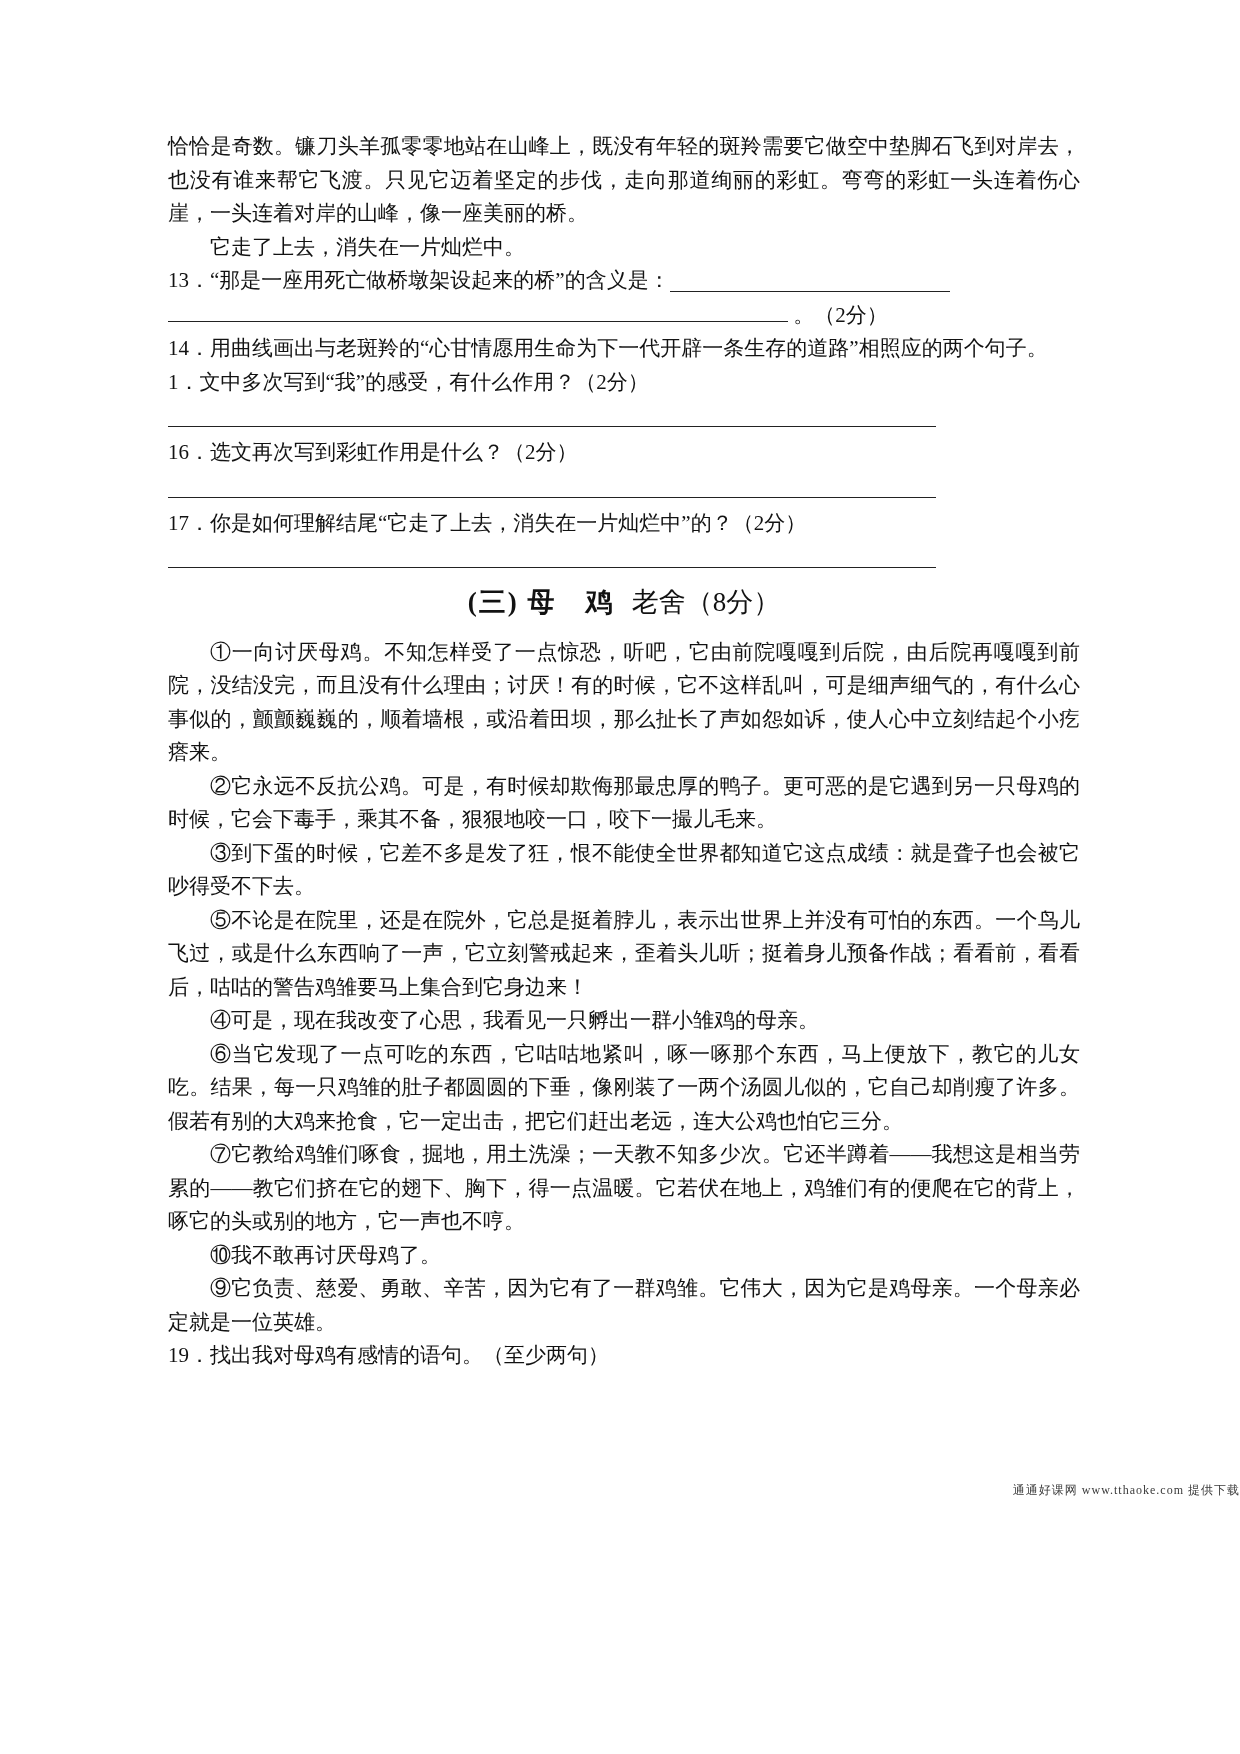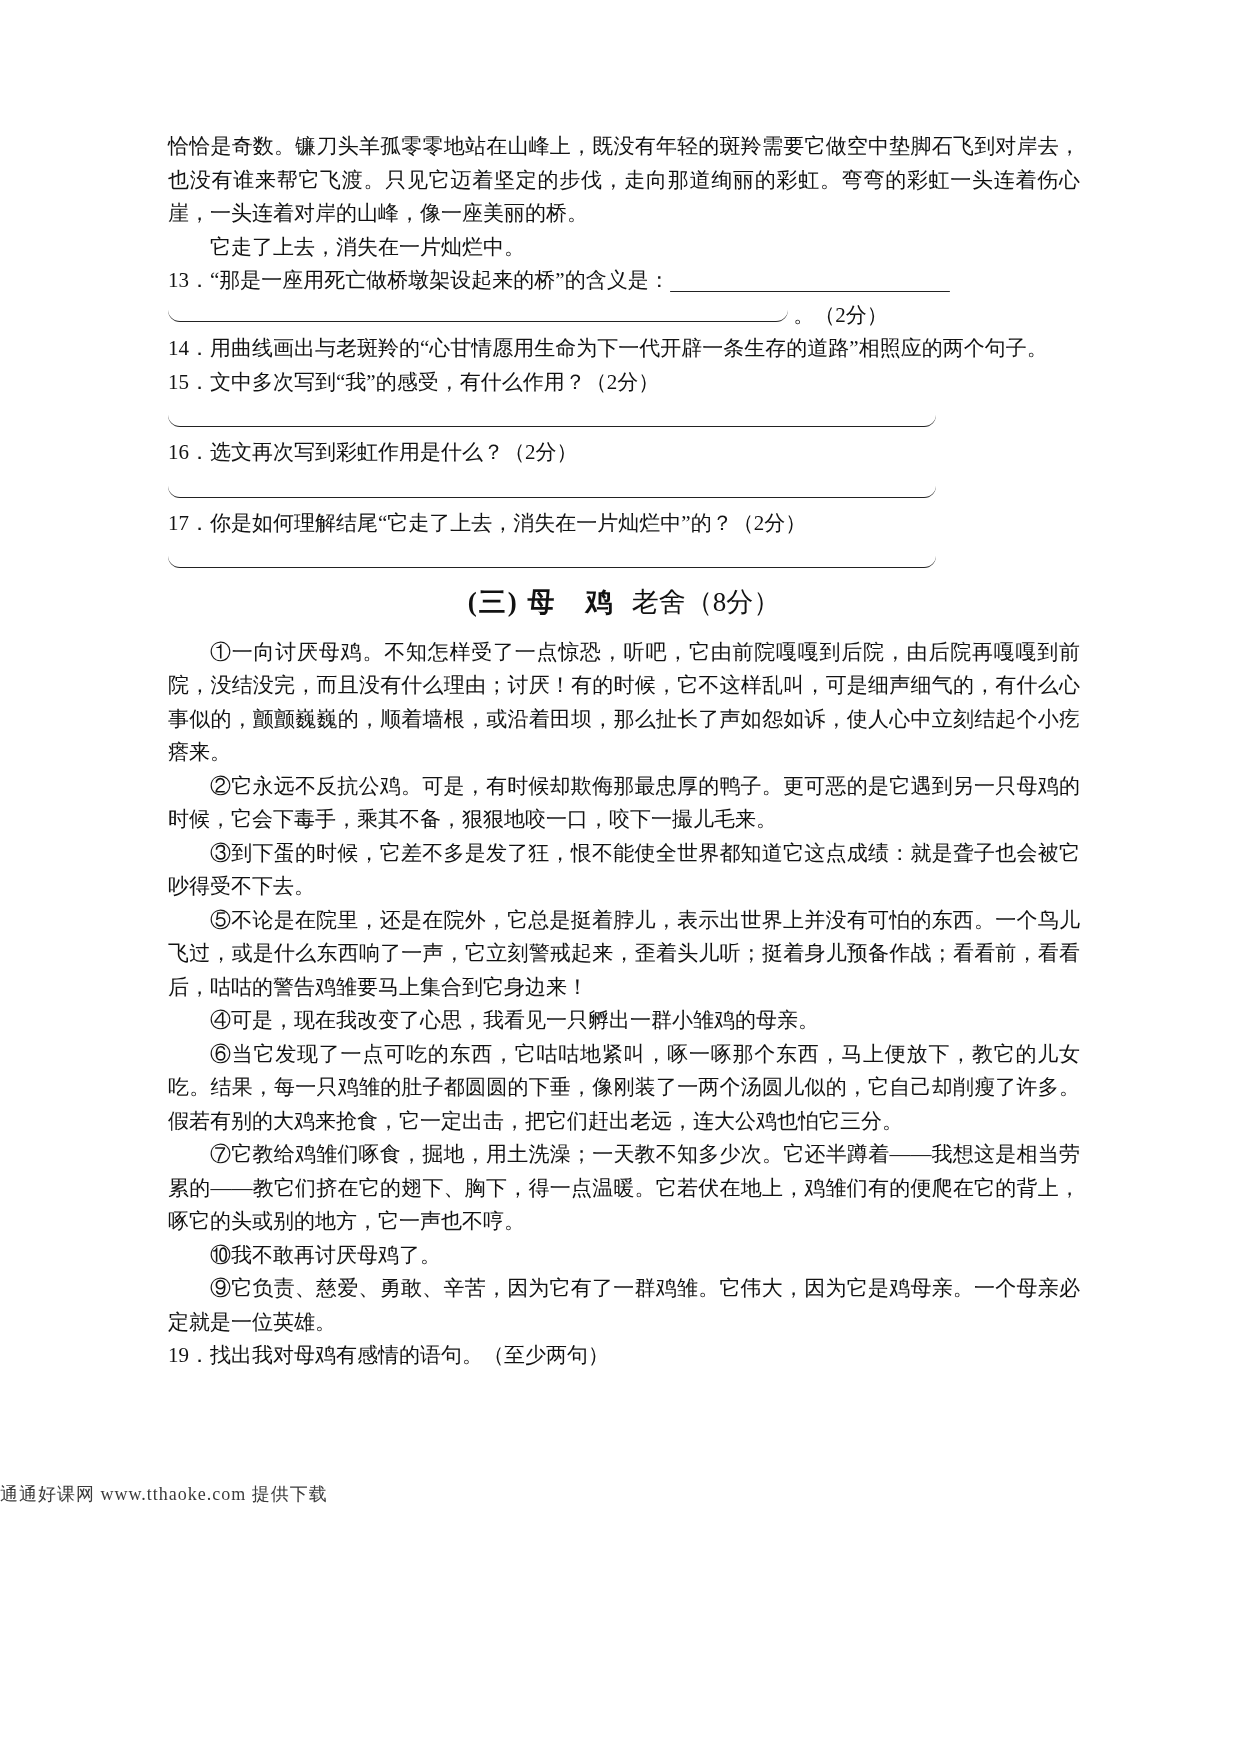--- a/index.html
+++ b/index.html
@@ -1,15 +1,15 @@
 <!DOCTYPE html>
 <html><head>
 <meta charset="utf-8">
 <style>
-  * { box-sizing: border-box; border-radius: 18px; }
+  * { box-sizing: border-box; }
   html, body { margin: 0; padding: 0; }
   body {
     width: 1240px;
     height: 1754px;
     background: #ffffff;
     font-family: "Liberation Serif", "DejaVu Serif", serif;
     color: #121212;
   }
   .page {
     position: relative;
@@ -70,22 +70,22 @@
     font-size: 27px;
     margin-left: 12px;
     font-weight: normal;
   }
 
   .footer {
     position: absolute;
     left: 0;
     top: 1482px;
     width: 1240px;
-    text-align: left;
-    font-size: 18px;
+    text-align: right;
+    font-size: 12px;
     color: #3a3a3a;
     letter-spacing: 1px;
   }
 </style>
 </head>
 <body>
 
 <div class="page">
   <div class="content">
 
@@ -99,21 +99,21 @@
     <div class="qline">
       <span class="blank-inline w620"></span>
       <span>。（2分）</span>
     </div>
 
     <div class="qline">
       <span>14．用曲线画出与老斑羚的“心甘情愿用生命为下一代开辟一条生存的道路”相照应的两个句子。</span>
     </div>
 
     <div class="qline">
-      <span>15．文中多次写到“我”的感受，有什么作用？（2分）</span>
+      <span>1．文中多次写到“我”的感受，有什么作用？（2分）</span>
     </div>
     <div class="answer-row">
       <span class="blank-full"></span>
     </div>
 
     <div class="qline">
       <span>16．选文再次写到彩虹作用是什么？（2分）</span>
     </div>
     <div class="answer-row">
       <span class="blank-full"></span>

